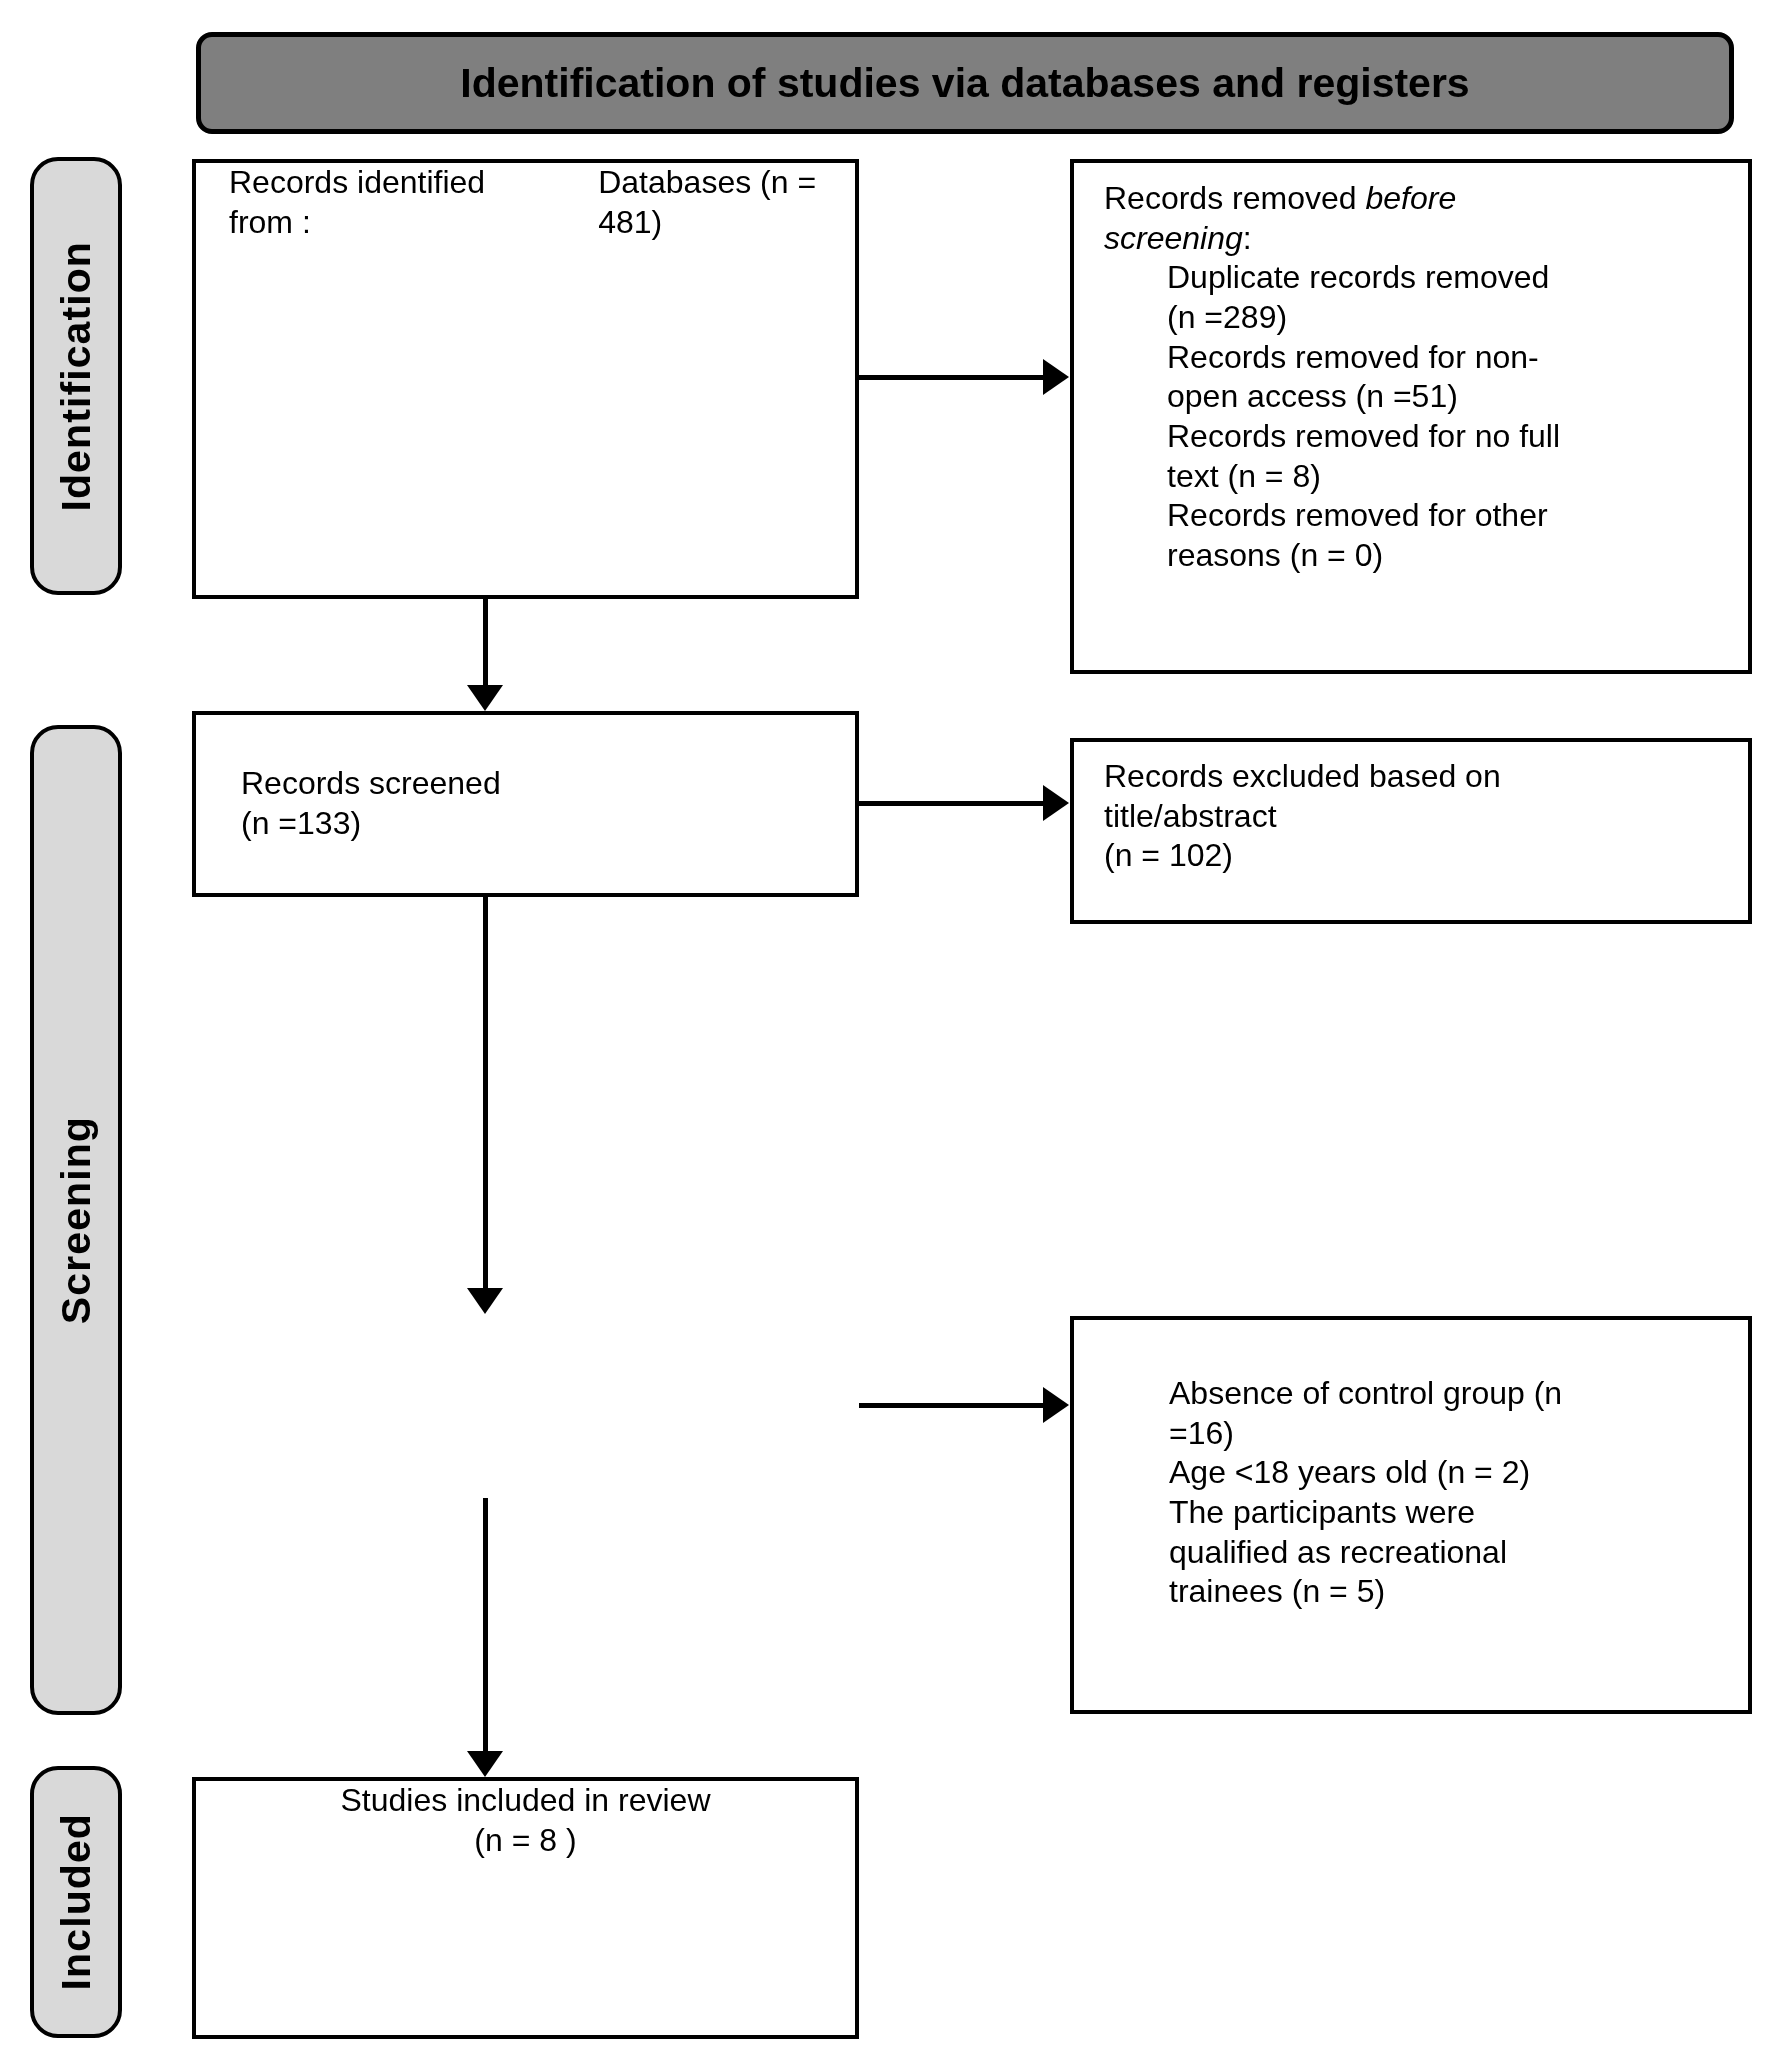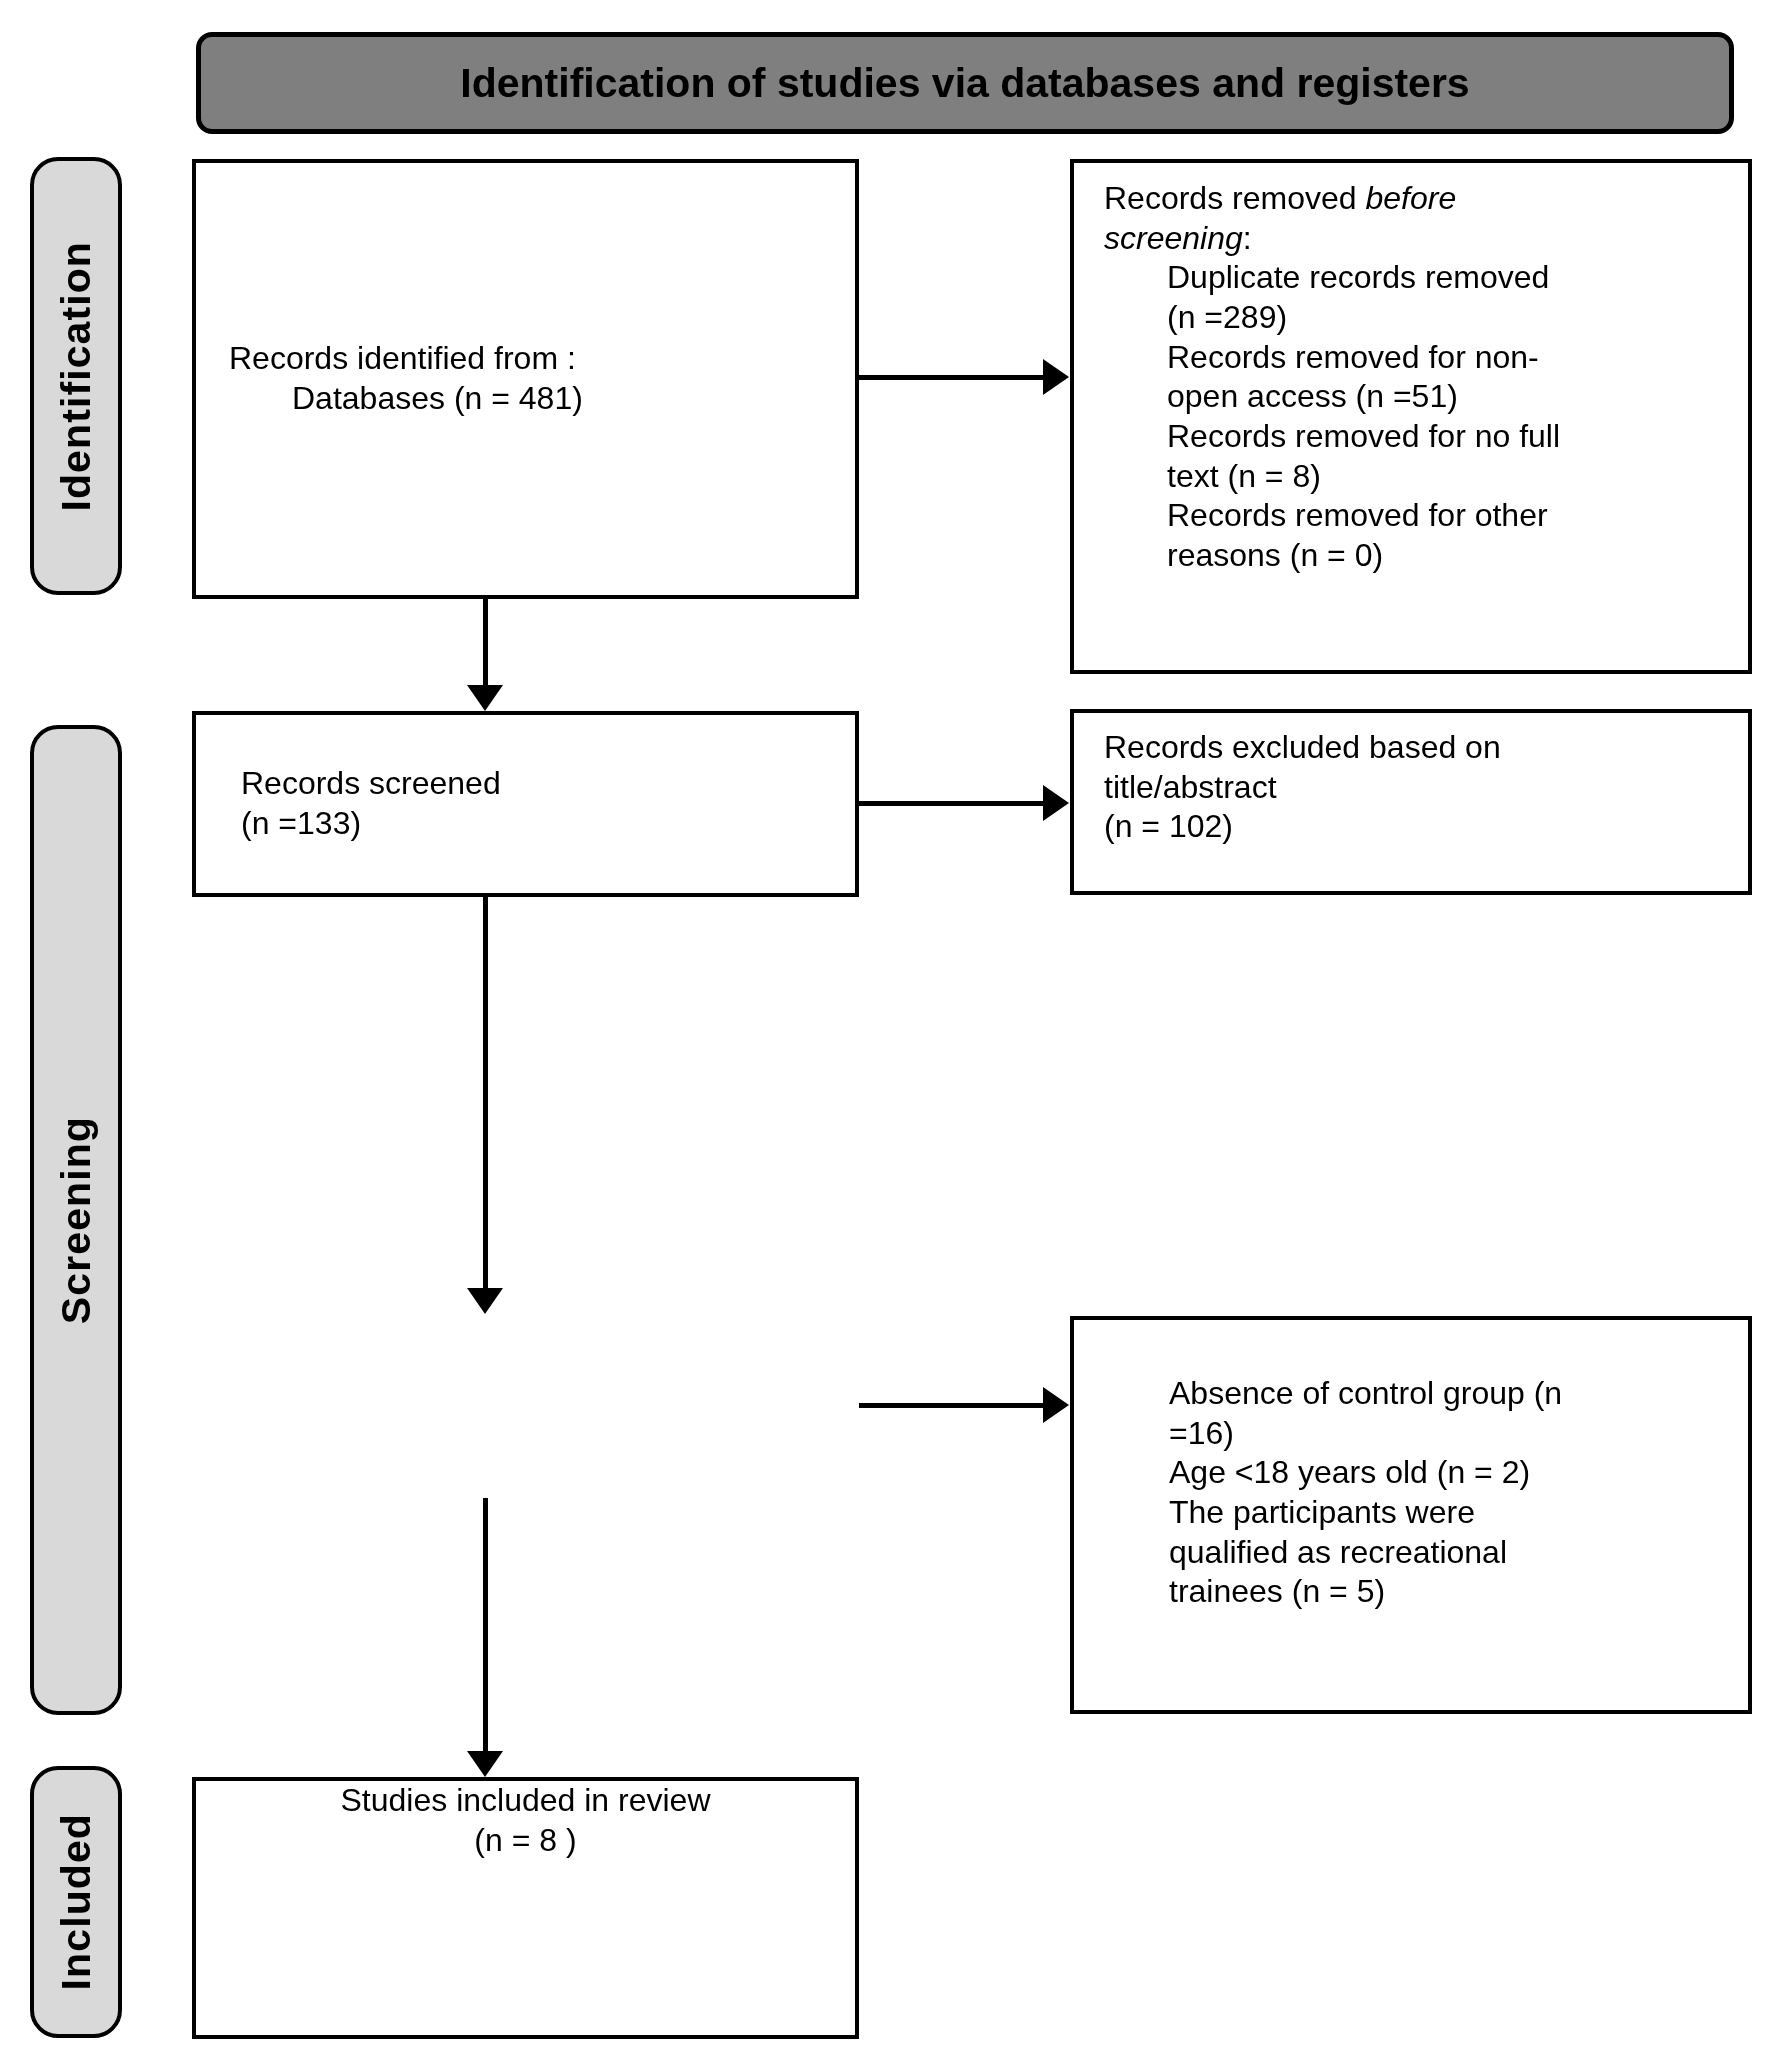--- a/index.html
+++ b/index.html
@@ -52,26 +52,26 @@
     position: absolute;
     background: #ffffff;
     border: 4.8px solid var(--line, #000);
     box-sizing: border-box;
     font-size: 32px;
     line-height: 1.24;
   }
   .col-left  { left: 192px;  width: 667px; }
   .col-right { left: 1070px; width: 682px; }
 
-  .box-records-identified { top: 159px;  height: 440px; display:flex; flex-direction:column; justify-content:center; padding-left: 33px; }
+  .box-records-identified { top: 159px;  height: 440px; display:flex; flex-direction:row; justify-content:center; padding-left: 33px; }
   .box-records-identified .indent2 { margin-left: 63px; }
 
   .box-records-removed   { top: 159px;  height: 515px; padding: 16px 21.5px 0 30px; }
   .box-records-screened  { top: 711px; height: 186px; display:flex; flex-direction:column; justify-content:center; padding-left: 45px; }
-  .box-records-excluded  { top: 709px; height: 186px; padding: 15px 21.5px 0 30px; }
+  .box-records-excluded  { top: 738px; height: 186px; padding: 15px 21.5px 0 30px; }
   .box-reports-assessed  { top: 1313px; height: 185px; display:flex; flex-direction:column; justify-content:center; padding-left: 33px; }
   .box-reports-excluded  { top: 1316px; height: 398px; padding: 54px 16px 0 32px; }
   .box-studies-included  { top: 1777px; height: 262px; display:flex; flex-direction:column; text-align:center; }
 
   .preline { white-space: pre-line; }
   .items .item { margin-left: 63px; white-space: pre-line; }
 
   
   .arrow-h {
     position: absolute;

